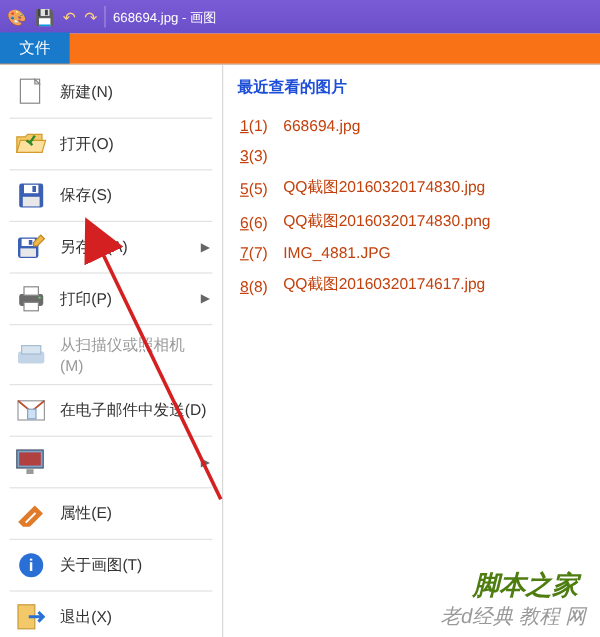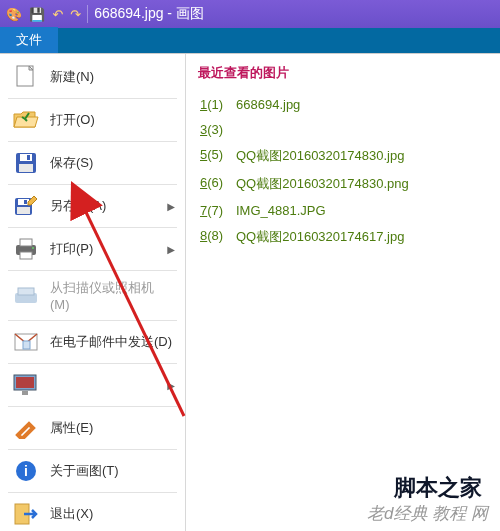--- a/index.html
+++ b/index.html
@@ -1,37 +1,37 @@
 <!DOCTYPE html>
 <html><head>
 <meta charset="utf-8">
 <style>
 *{margin:0;padding:0;box-sizing:border-box;font-family:"Microsoft YaHei","Segoe UI",sans-serif;}
 body{width:500px;height:531px;background:#fff;position:relative;overflow:hidden;}
 .titlebar{height:28px;background:linear-gradient(#7b5bd6,#6a4fc9);display:flex;align-items:center;padding:0 6px;color:#fff;font-size:12px;}
 .titlebar .qat{display:flex;gap:7px;align-items:center;}
 .titlebar .qat span{font-size:13px;line-height:1;}
 .titlebar .sep{width:1px;height:18px;background:rgba(255,255,255,.35);margin:0 6px;}
-.titlebar .title{font-size:14px;}
-.tabbar{height:26px;background:#0369a1;display:flex;align-items:flex-end;border-bottom:1px solid #ccc;}
+.titlebar .title{font-size:11px;}
+.tabbar{height:26px;background:#f97316;display:flex;align-items:flex-end;border-bottom:1px solid #ccc;}
 .file-tab{background:#1979ca;color:#fff;font-size:13px;padding:4px 16px;border-radius:0;}
 .content{display:flex;height:calc(100% - 54px);}
 .menu-col{width:186px;border-right:1px solid #d8d8d8;padding:4px 0;}
 .menu-item{display:flex;align-items:center;padding:6px 12px;font-size:13px;color:#333;position:relative;min-height:38px;}
 .menu-item.disabled{color:#9a9a9a;}
 .menu-item .icon{width:28px;height:26px;margin-right:10px;display:flex;align-items:center;justify-content:center;flex-shrink:0;}
 .menu-item .arrow{position:absolute;right:10px;font-size:10px;color:#666;}
 .menu-sep{height:1px;background:#e2e2e2;margin:2px 8px;}
 .recent-col{flex:1;padding:10px 12px;}
-.recent-title{font-size:13px;font-weight:bold;color:#be185d;margin-bottom:10px;}
-.recent-item{font-size:13px;color:#4d7c0f;padding:5px 2px;display:flex;}
+.recent-title{font-size:13px;font-weight:bold;color:#1d4ed8;margin-bottom:10px;}
+.recent-item{font-size:13px;color:#c2410c;padding:5px 2px;display:flex;align-items:flex-end;}
 .recent-item .num{min-width:36px;}
 .recent-item .num u{text-decoration:underline;}
 .anno-arrow{position:absolute;left:24px;top:166px;pointer-events:none;}
-.watermark1{position:absolute;right:18px;bottom:28px;color:#0f172a;font-size:22px;font-weight:bold;font-family:"KaiTi","STKaiti",serif;}
+.watermark1{position:absolute;right:18px;bottom:28px;color:#4d7c0f;font-size:22px;font-weight:bold;font-style:italic;font-family:"KaiTi","STKaiti",serif;}
 .watermark2{position:absolute;right:12px;bottom:6px;color:#999;font-size:17px;font-style:italic;}
 svg{display:block;}
 </style>
 </head>
 <body>
 
 <div class="titlebar">
   <div class="qat">
     <span>🎨</span>
     <span>💾</span>

